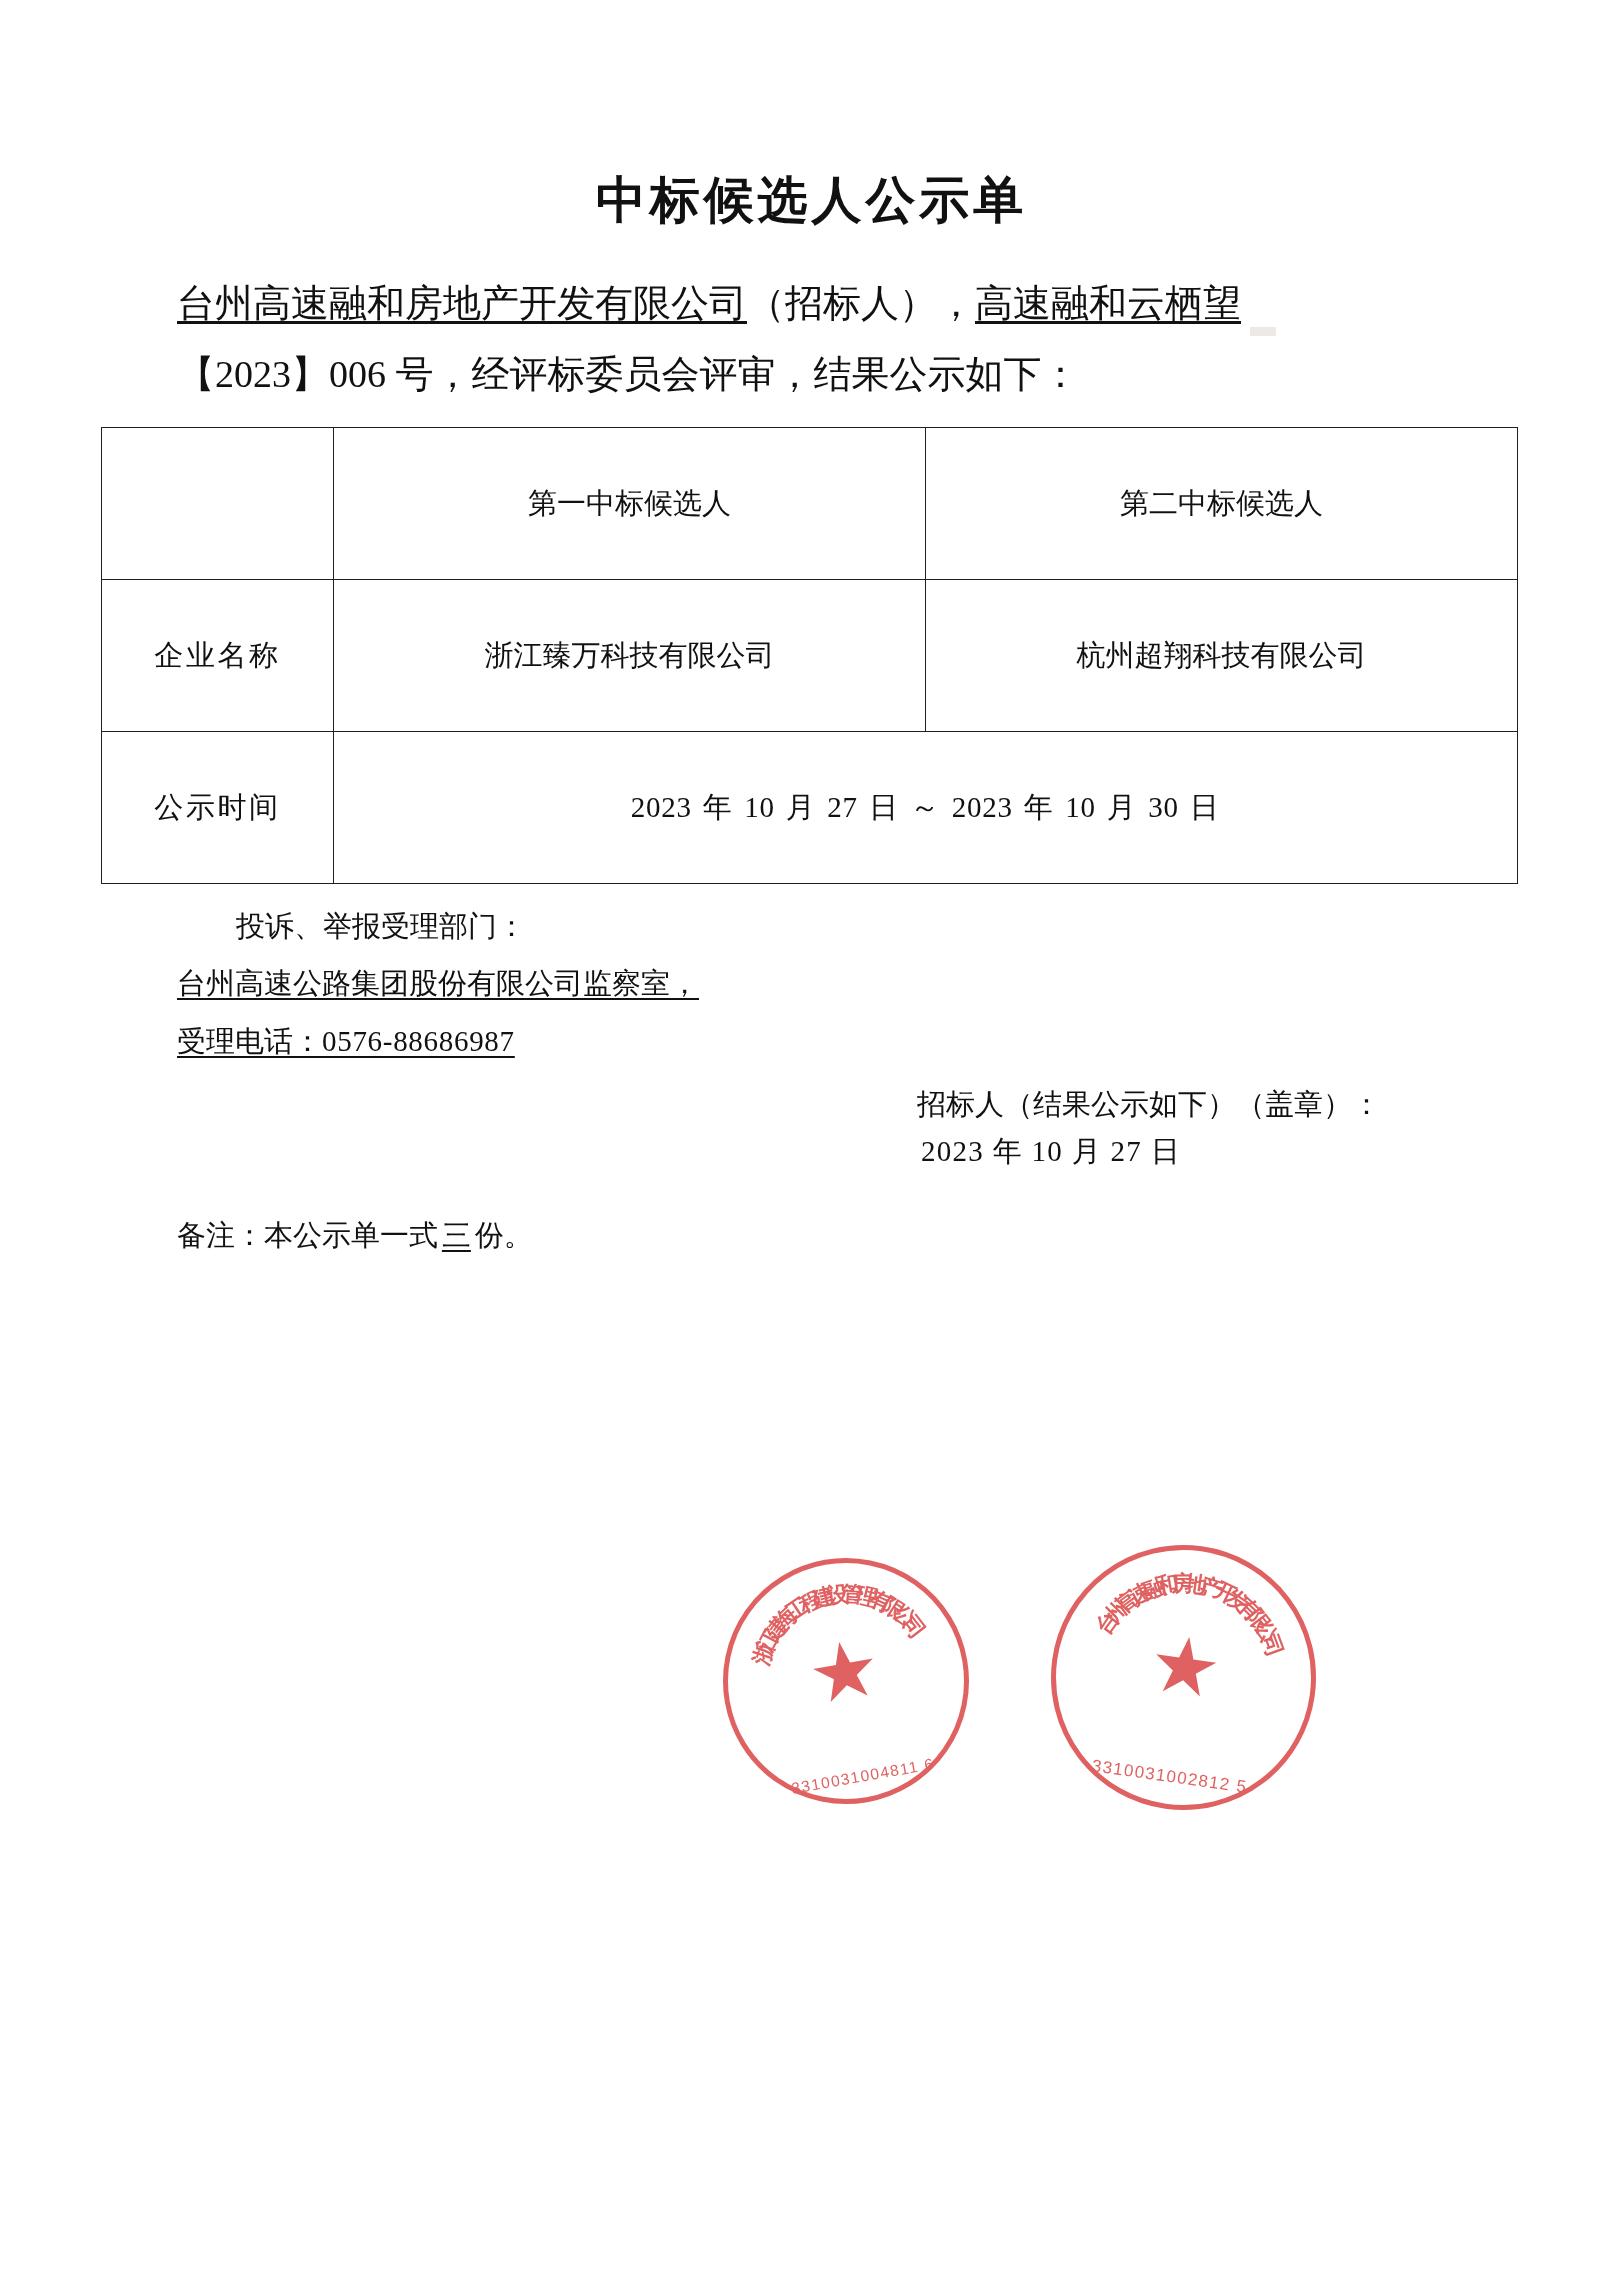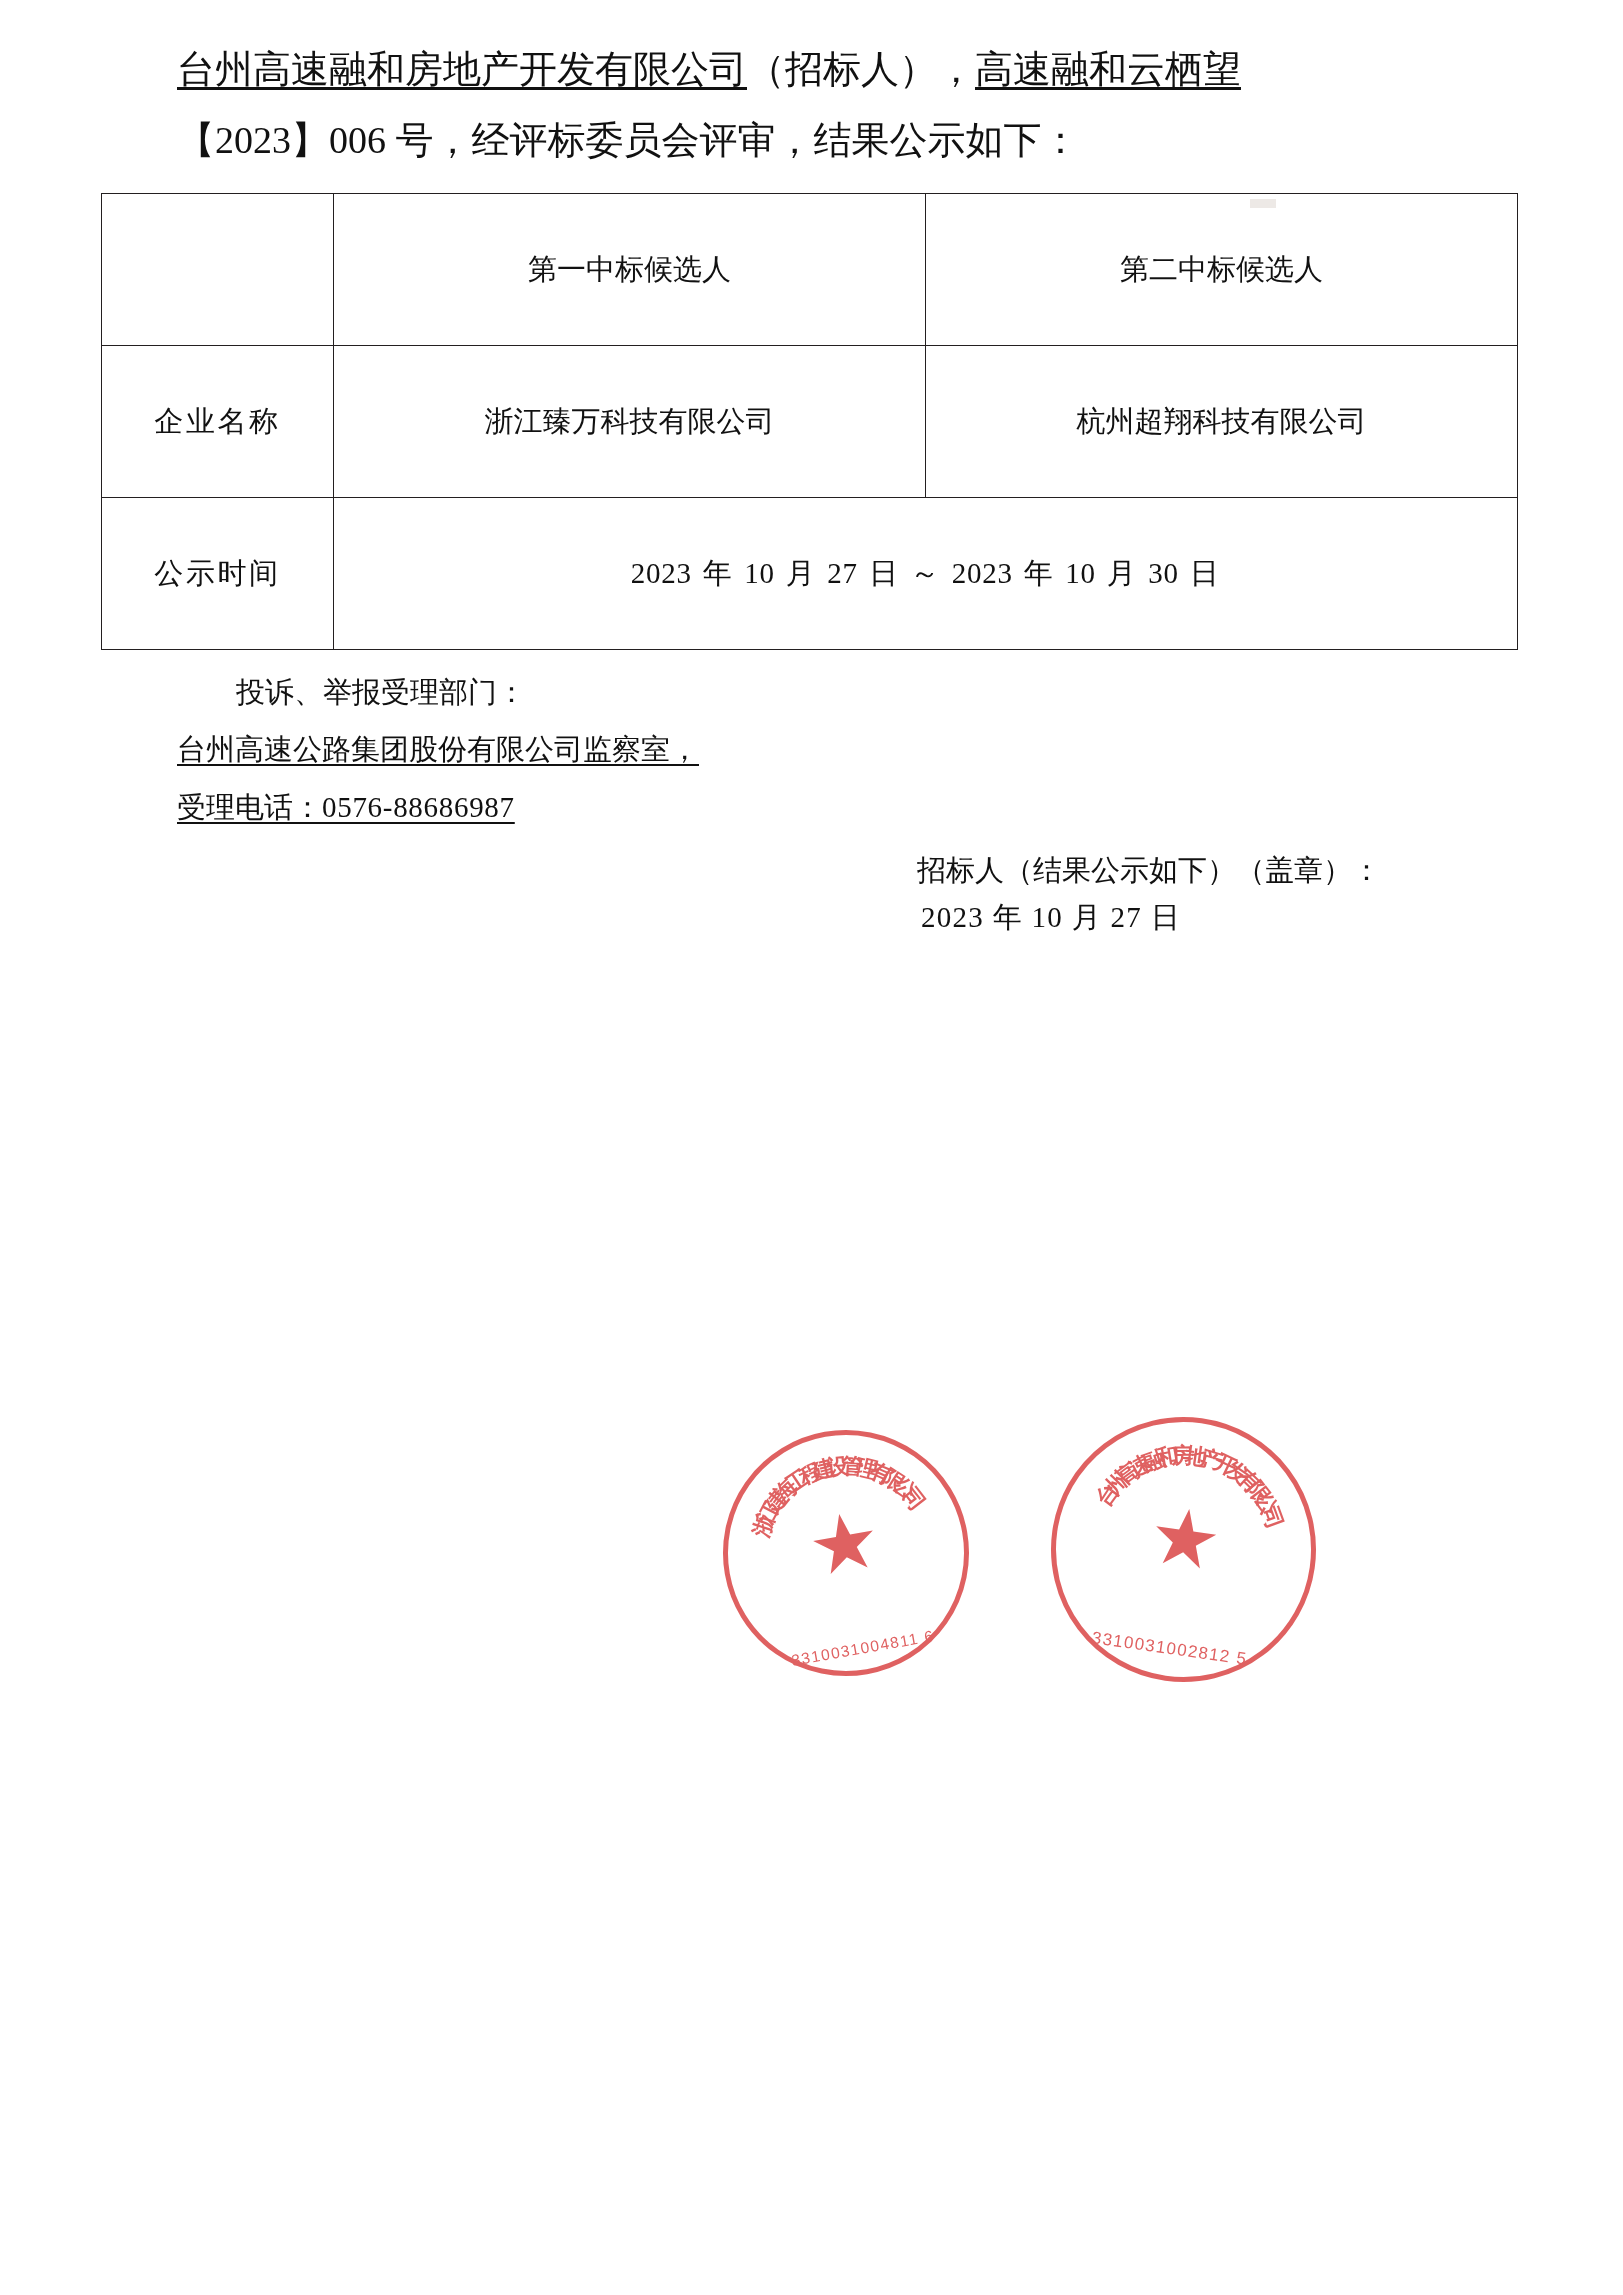--- a/index.html
+++ b/index.html
@@ -182,20 +182,21 @@
     opacity: .8;
   }
 </style>
 </head>
 <body>
 
 <div class="page">
 
   <div class="faint-mark"></div>
 
+  <h1 class="doc-title">中标候选人公示单</h1>
 
   <div class="intro">
     <div class="line">
       <span class="u">台州高速融和房地产开发有限公司</span><span>（招标人），</span><span class="u">高速融和云栖望</span>
     </div>
     <div class="line">【2023】006 号，经评标委员会评审，结果公示如下：</div>
   </div>
 
   <div class="tbl-wrap">
     <table class="main">
@@ -242,20 +243,23 @@
     <div class="l2 u">台州高速公路集团股份有限公司监察室，</div>
     <div class="l3">
       <span class="u">受理电话：</span><span class="u num">0576-88686987</span>
     </div>
 
     <div class="sign-block">
       <div>招标人（结果公示如下）（盖章）：</div>
       <div class="sdate">2023 年 10 月 27 日</div>
     </div>
 
+    <div class="remark">
+      <span>备注：本公示单一式</span><span class="blank">三</span><span>份。</span>
+    </div>
   </div>
 
   <div class="seal seal-left">
     <div class="arc-text" id="arc-left">
         <span style="transform: translate(-76px, -41px) rotate(298deg) translate(-50%, -50%);">浙</span>
         <span style="transform: translate(-69px, -53px) rotate(307.538deg) translate(-50%, -50%);">江</span>
         <span style="transform: translate(-59px, -63px) rotate(317.077deg) translate(-50%, -50%);">建</span>
         <span style="transform: translate(-48px, -72px) rotate(326.615deg) translate(-50%, -50%);">海</span>
         <span style="transform: translate(-35px, -79px) rotate(336.154deg) translate(-50%, -50%);">工</span>
         <span style="transform: translate(-21.4px, -84px) rotate(345.692deg) translate(-50%, -50%);">程</span>

